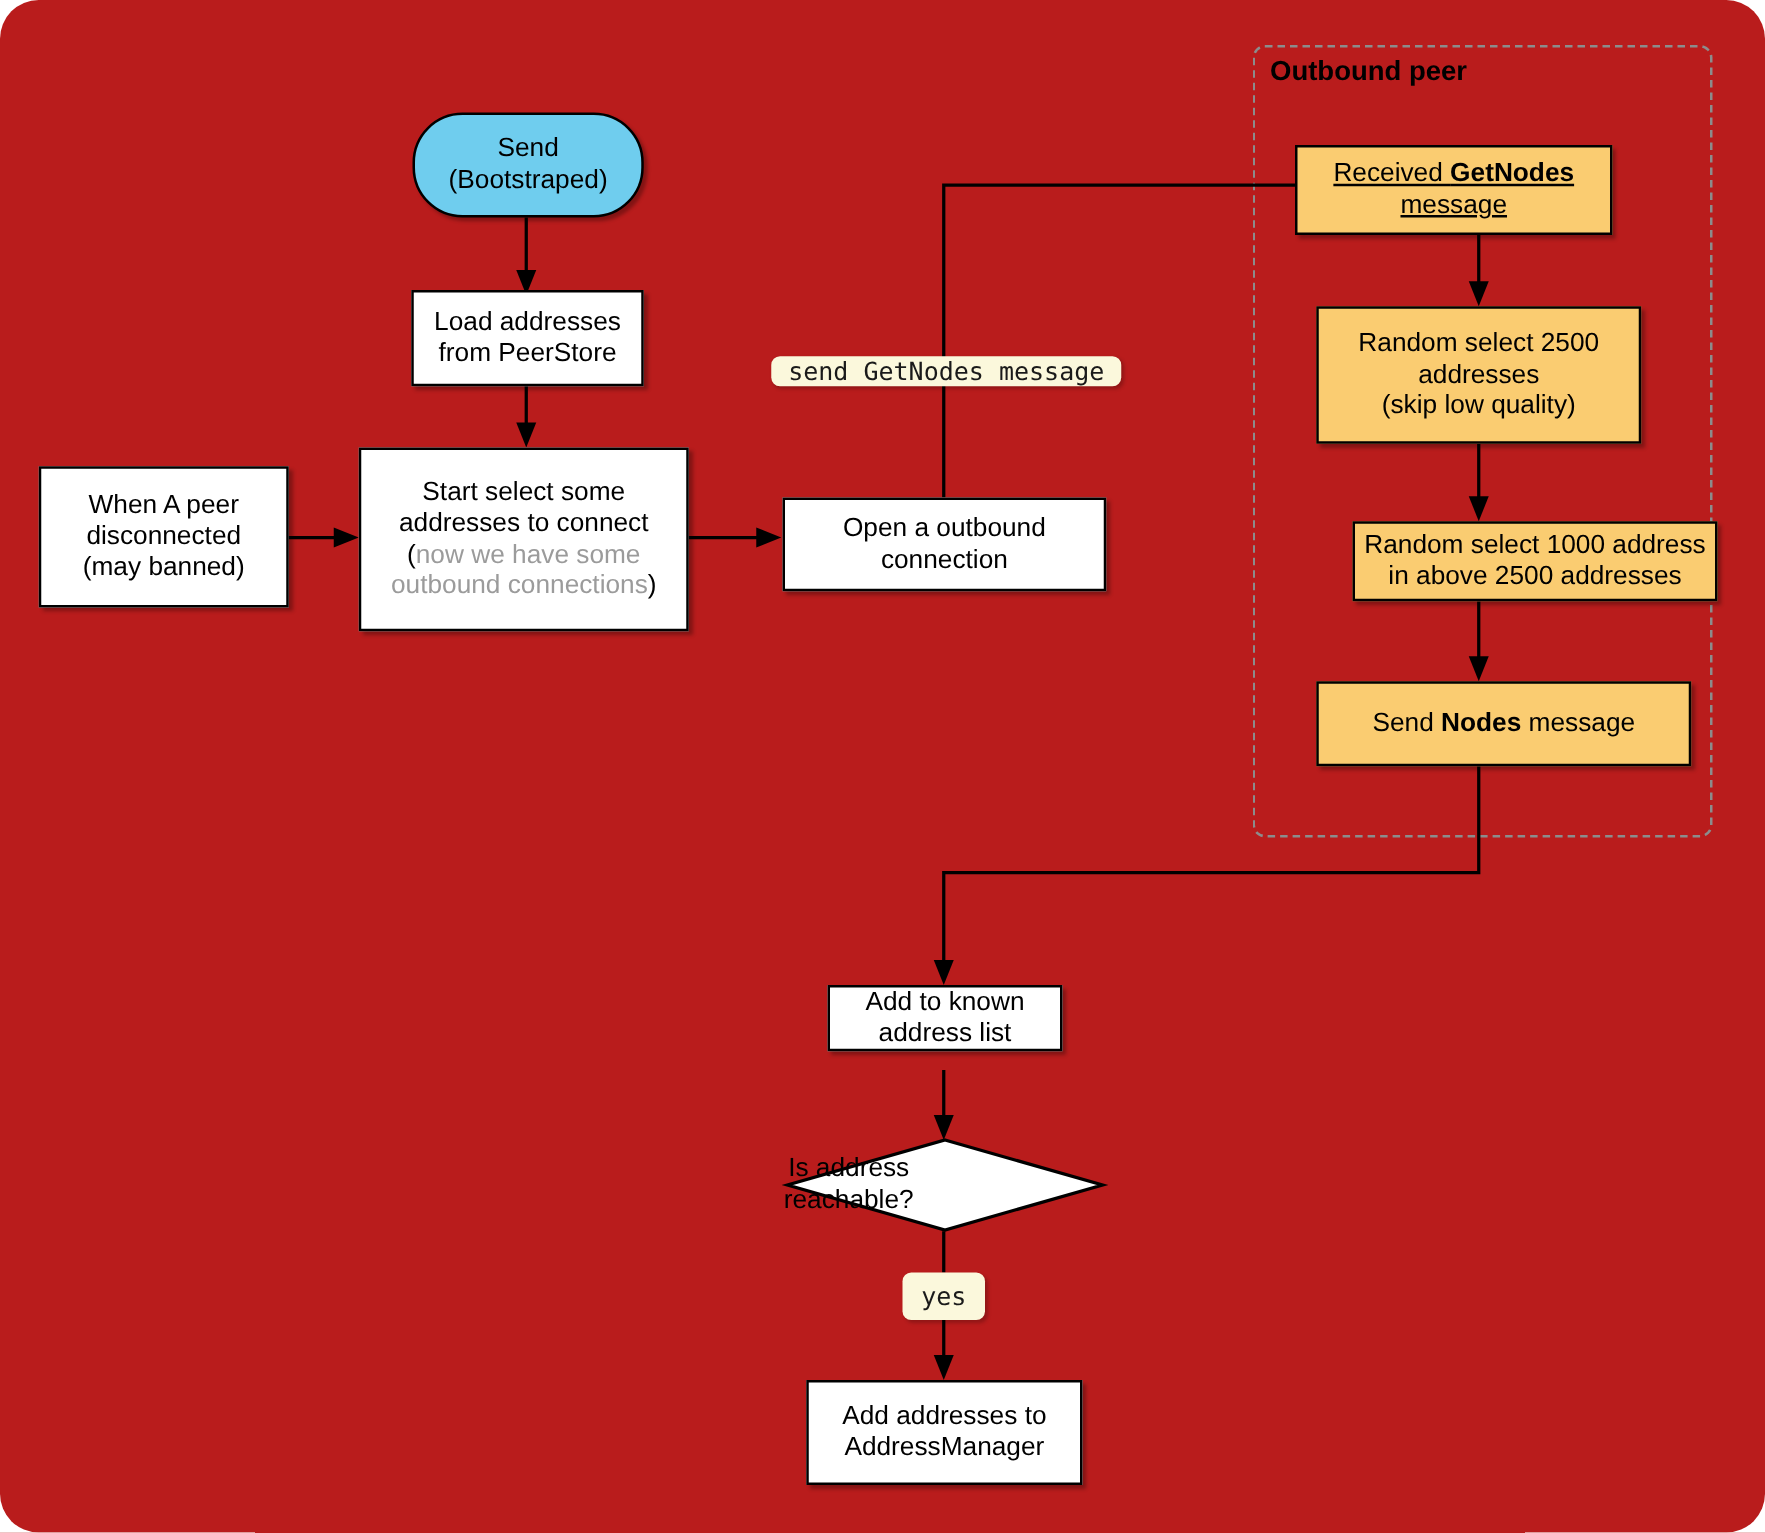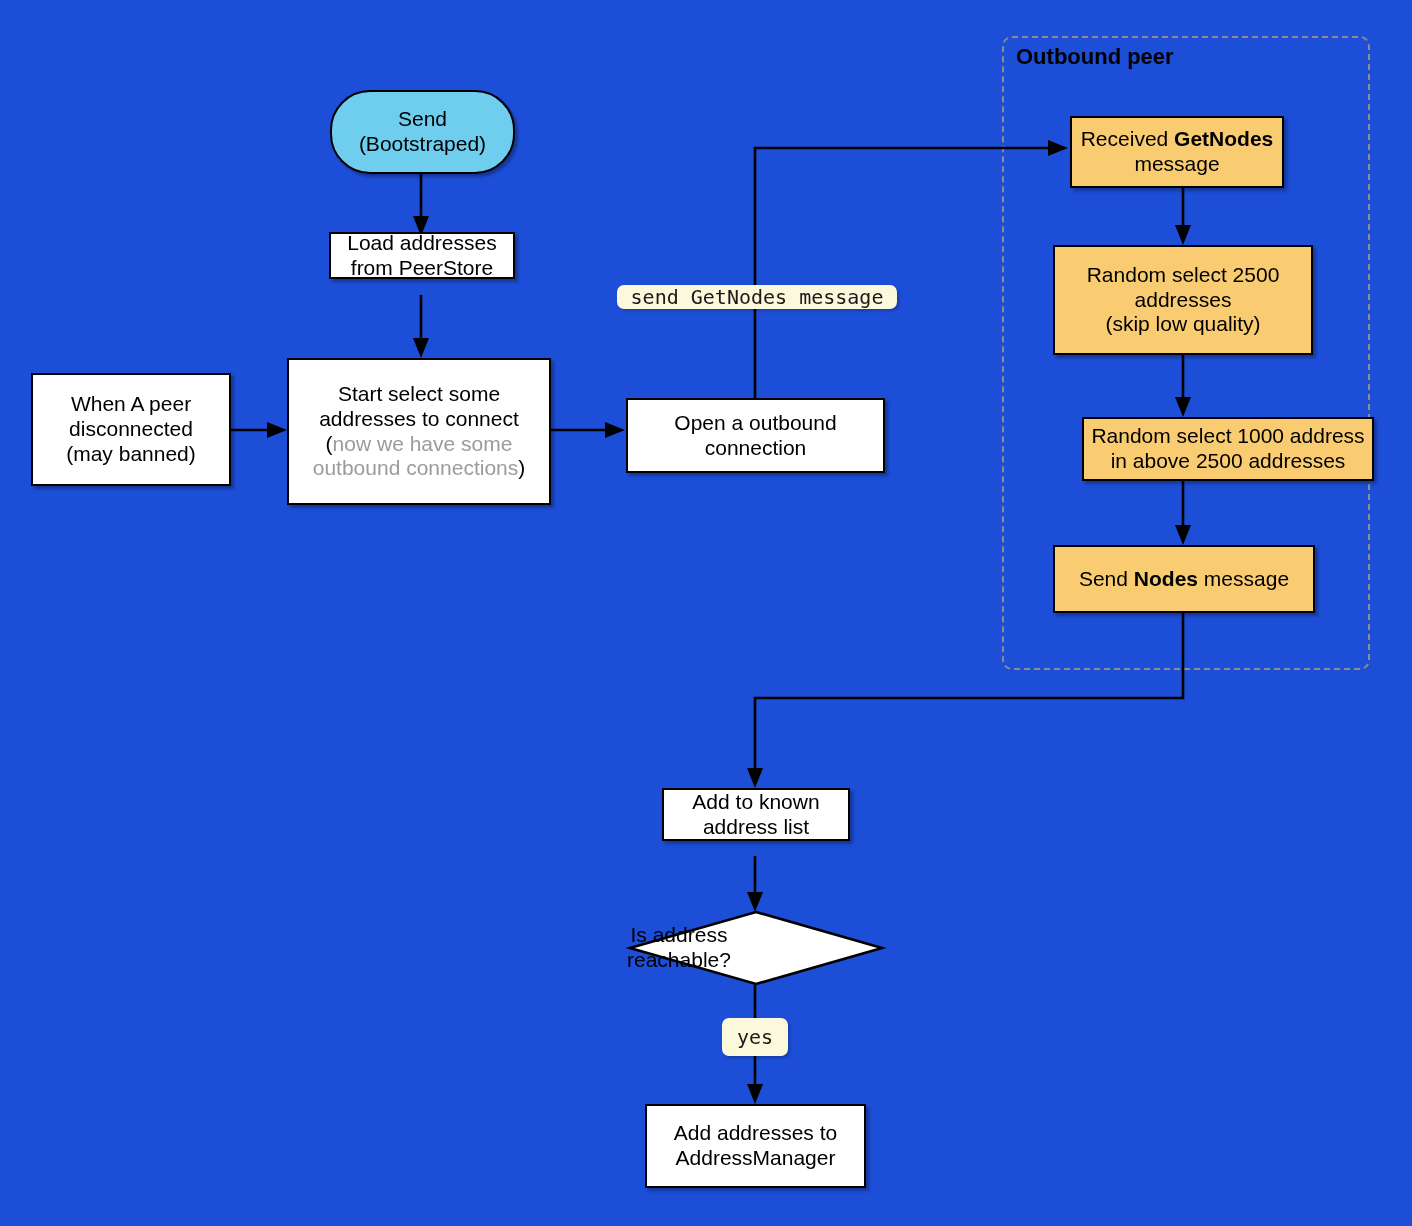--- a/index.html
+++ b/index.html
@@ -8,22 +8,23 @@
     padding: 0;
     background: #ffffff;
   }
   body {
     font-family: "Liberation Sans", sans-serif;
   }
   #canvas {
     position: relative;
     width: 1412px;
     height: 1226px;
-    background: #1d4ed8;
+    background: #b91c1c;
     overflow: hidden;
+    border-radius: 31px;
   }
 
   
   .node {
     position: absolute;
     box-sizing: border-box;
     display: flex;
     align-items: center;
     justify-content: center;
     text-align: center;
@@ -160,21 +161,21 @@
     <polygon class="arrowhead" points="755,1104 747,1084 763,1084"></polygon>
   </svg>
 
   <div class="node stadium" style="left:330px; top:90px; width:185px; height:84px;">
     <span class="txt">
       <span>Send</span><br>
       <span>(Bootstraped)</span>
     </span>
   </div>
 
-  <div class="node rect" style="left:329px; top:232px; width:186px; height:47px;">
+  <div class="node rect" style="left:329px; top:232px; width:186px; height:77px;">
     <span class="txt">
       <span>Load addresses</span><br>
       <span>from PeerStore</span>
     </span>
   </div>
 
   <div class="node rect" style="left:31px; top:373px; width:200px; height:113px;">
     <span class="txt">
       <span>When A peer</span><br>
       <span>disconnected</span><br>
@@ -191,21 +192,21 @@
     </span>
   </div>
 
   <div class="node rect" style="left:626px; top:398px; width:259px; height:75px;">
     <span class="txt">
       <span>Open a outbound</span><br>
       <span>connection</span>
     </span>
   </div>
 
-  <div class="node rect orange" style="left:1070px; top:116px; width:214px; height:72px;">
+  <div class="node rect orange" style="left:1036px; top:116px; width:254px; height:72px;text-decoration:underline;">
     <span class="txt">
       <span>Received </span><span class="bold">GetNodes</span><br>
       <span>message</span>
     </span>
   </div>
 
   <div class="node rect orange" style="left:1053px; top:245px; width:260px; height:110px;">
     <span class="txt">
       <span>Random select 2500</span><br>
       <span>addresses</span><br>
@@ -213,21 +214,21 @@
     </span>
   </div>
 
   <div class="node rect orange" style="left:1070px; top:417px; width:292px; height:64px;margin-left:12px;">
     <span class="txt">
       <span>Random select 1000 address</span><br>
       <span>in above 2500 addresses</span>
     </span>
   </div>
 
-  <div class="node rect orange" style="left:1053px; top:545px; width:262px; height:68px;">
+  <div class="node rect orange" style="left:1053px; top:545px; width:300px; height:68px;">
     <span class="txt">
       <span>Send </span><span class="bold">Nodes</span><span> message</span>
     </span>
   </div>
 
   <div class="node rect" style="left:662px; top:788px; width:188px; height:53px;">
     <span class="txt">
       <span>Add to known</span><br>
       <span>address list</span>
     </span>

